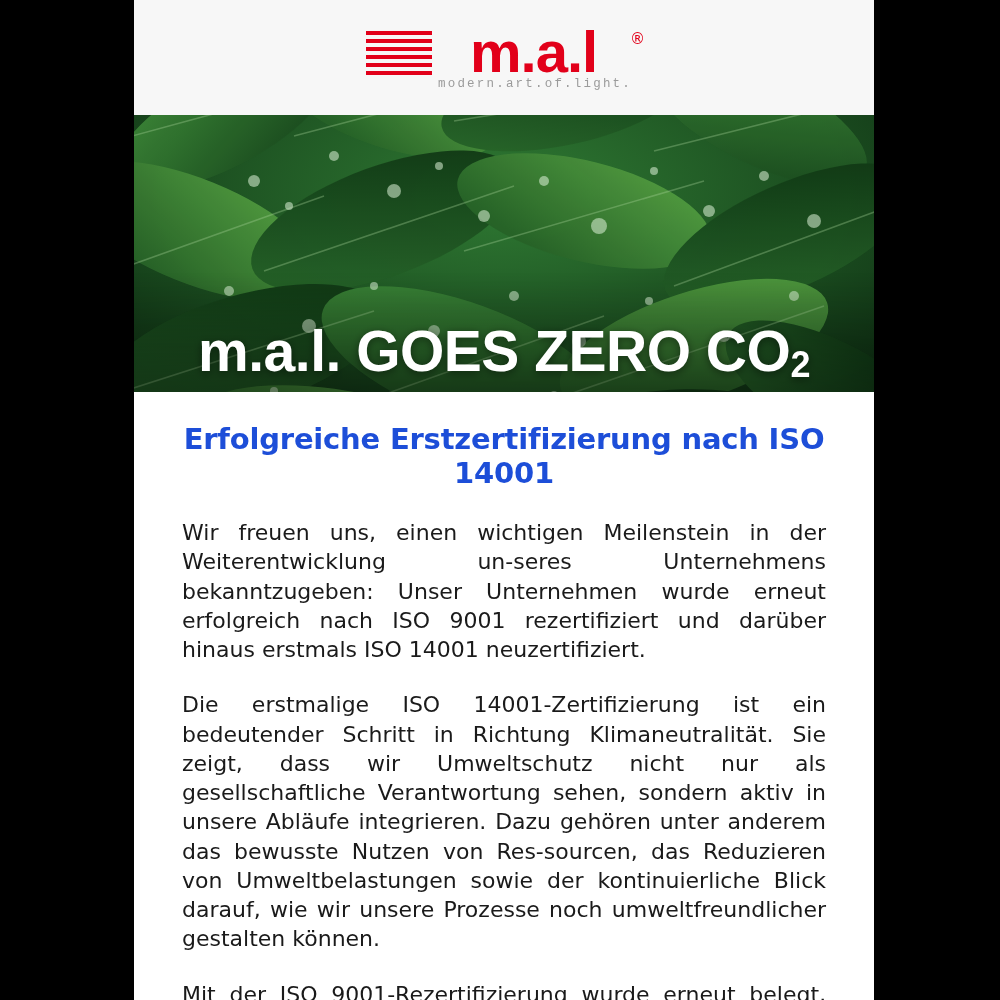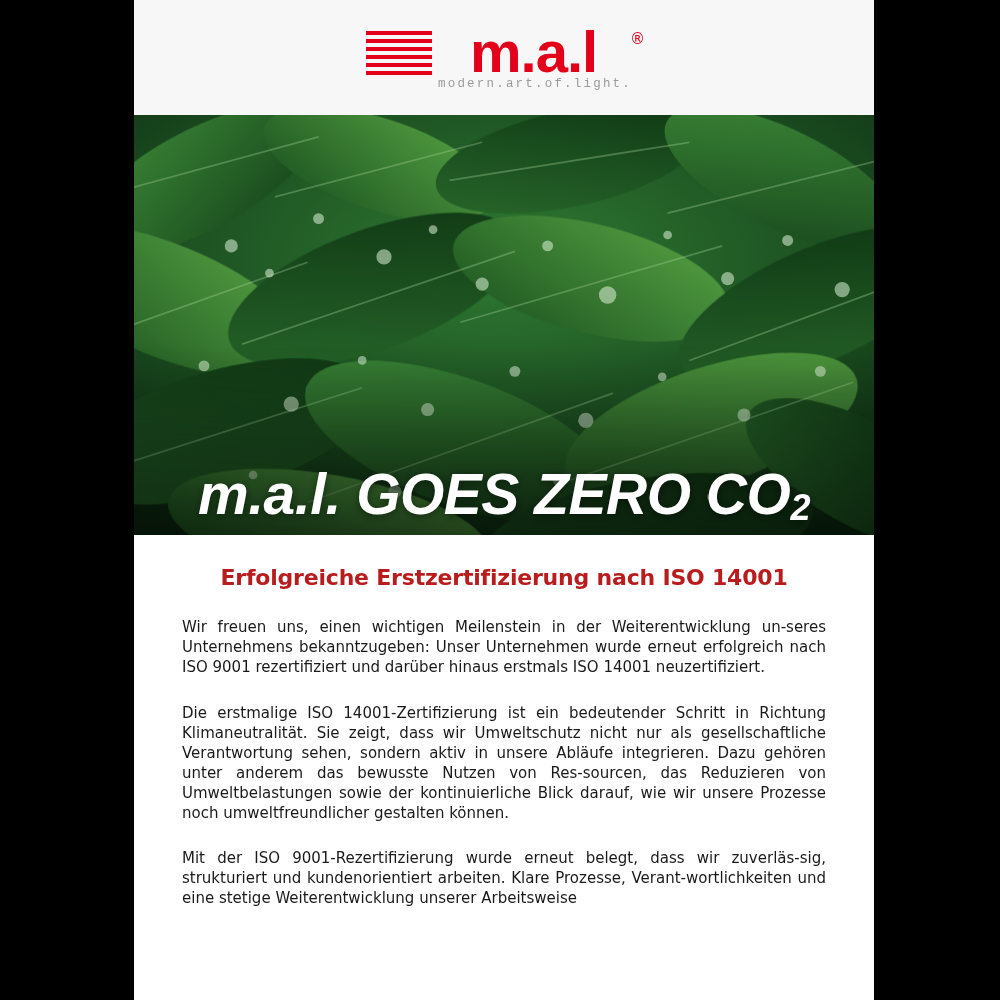--- a/index.html
+++ b/index.html
@@ -95,24 +95,23 @@
     font-size: 12.5px;
     letter-spacing: 2.2px;
     color: #9b9b9b;
     font-family: Liberation Mono, monospace;
   }
 
   
   .hero {
     position: relative;
     width: 100%;
-    height: 420px;
+    height: 277px;
     overflow: hidden;
     background: #a21caf;
-    font-style: italic;
   }
 
   .hero svg { display: block; width: 100%; height: 100%; }
 
   .hero-title {
     position: absolute;
     left: 0;
     right: 0;
     bottom: 8px;
     text-align: center;
@@ -132,32 +131,32 @@
   }
 
   
   .body-area {
     padding: 0 48px;
   }
 
   .subhead {
     margin: 30px 0 0 0;
     text-align: center;
-    color: #b91c1c;
+    color: #1d4ed8;
     font-family: "DejaVu Sans", sans-serif;
     font-weight: bold;
-    font-size: 22px;
+    font-size: 29px;
     letter-spacing: -0.2px;
   }
 
   .para {
     margin: 26px 0 0 0;
     color: #1a1a1a;
     font-family: "DejaVu Sans", sans-serif;
-    font-size: 15px;
+    font-size: 22px;
     line-height: 1.33;
     text-align: justify;
     text-justify: inter-word;
     hyphens: manual;
   }
   .para:first-of-type { margin-top: 28px; }
 </style>
 </head>
 <body>
 

